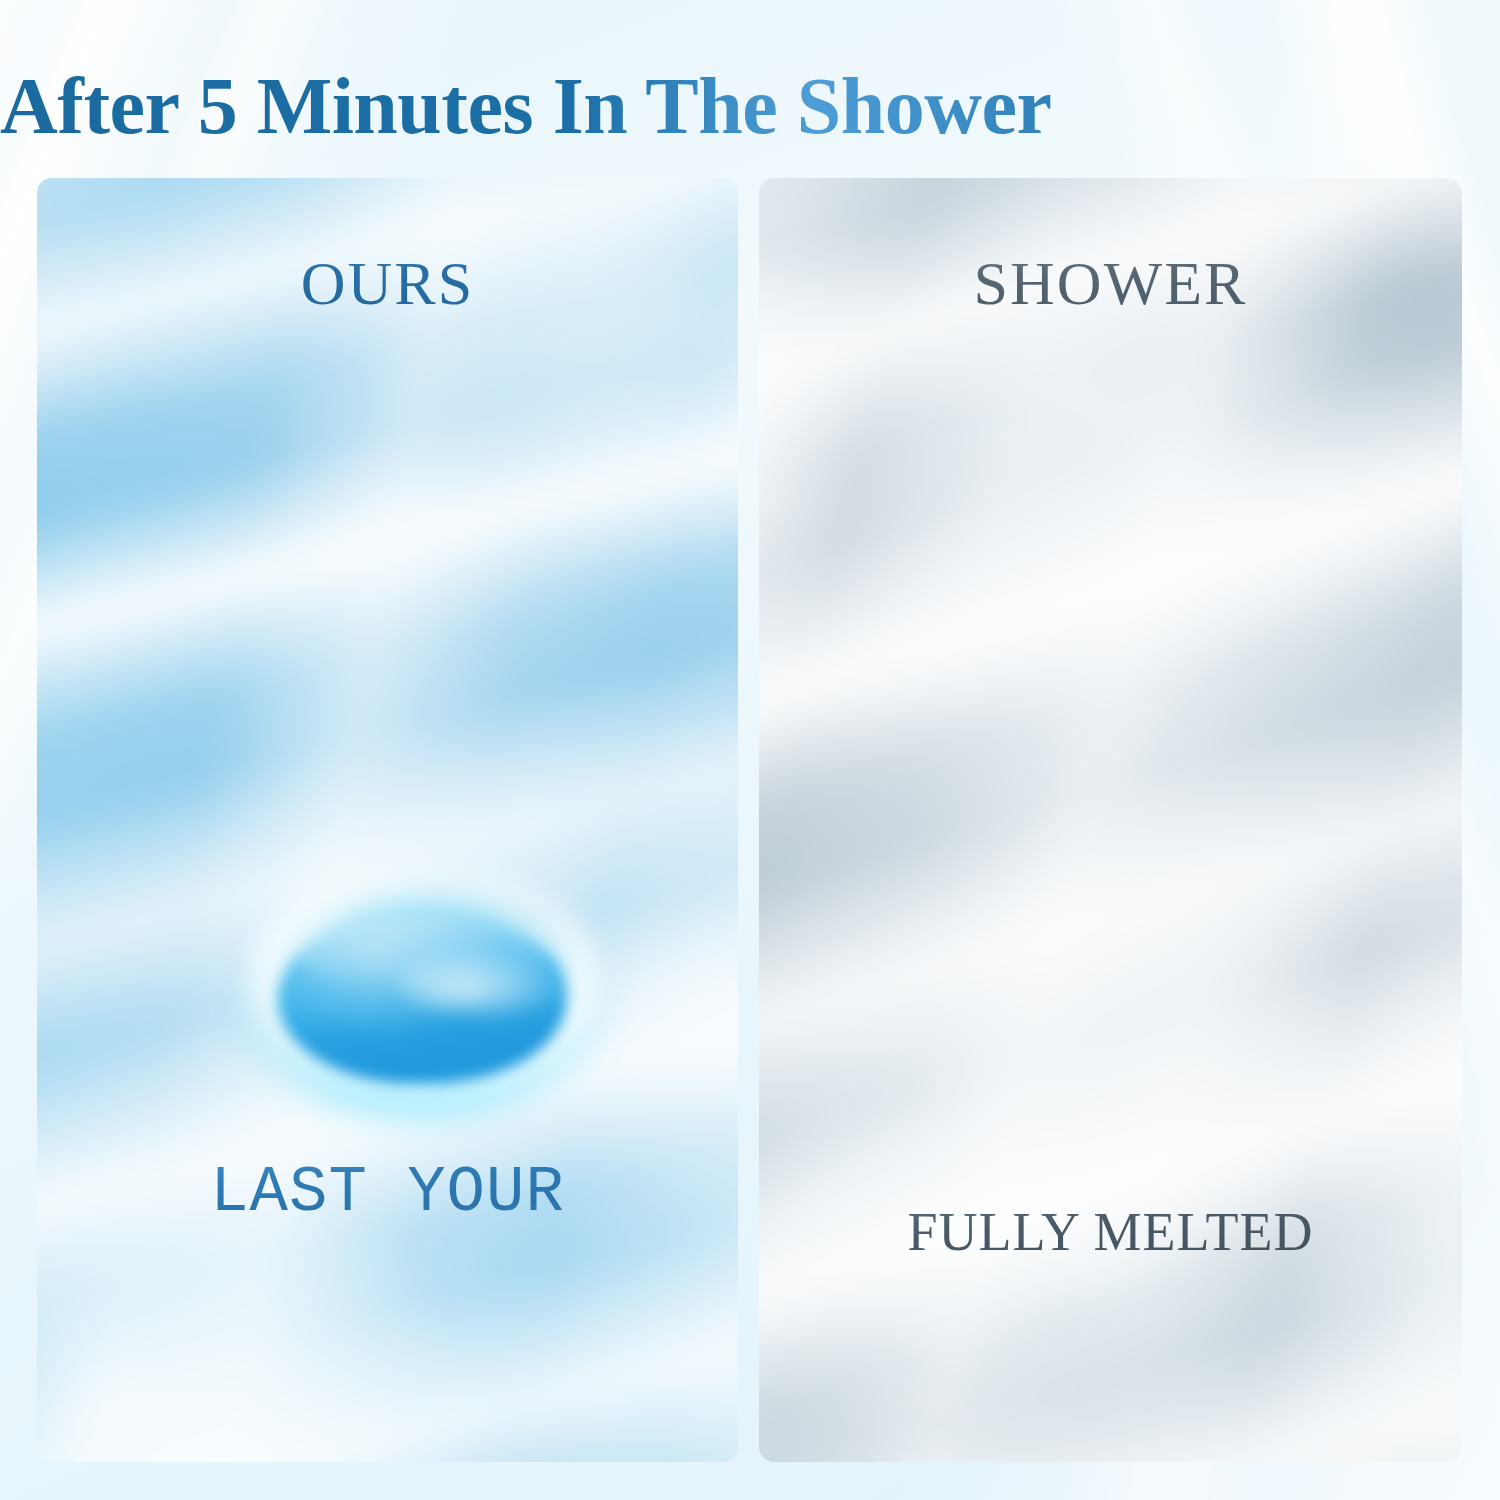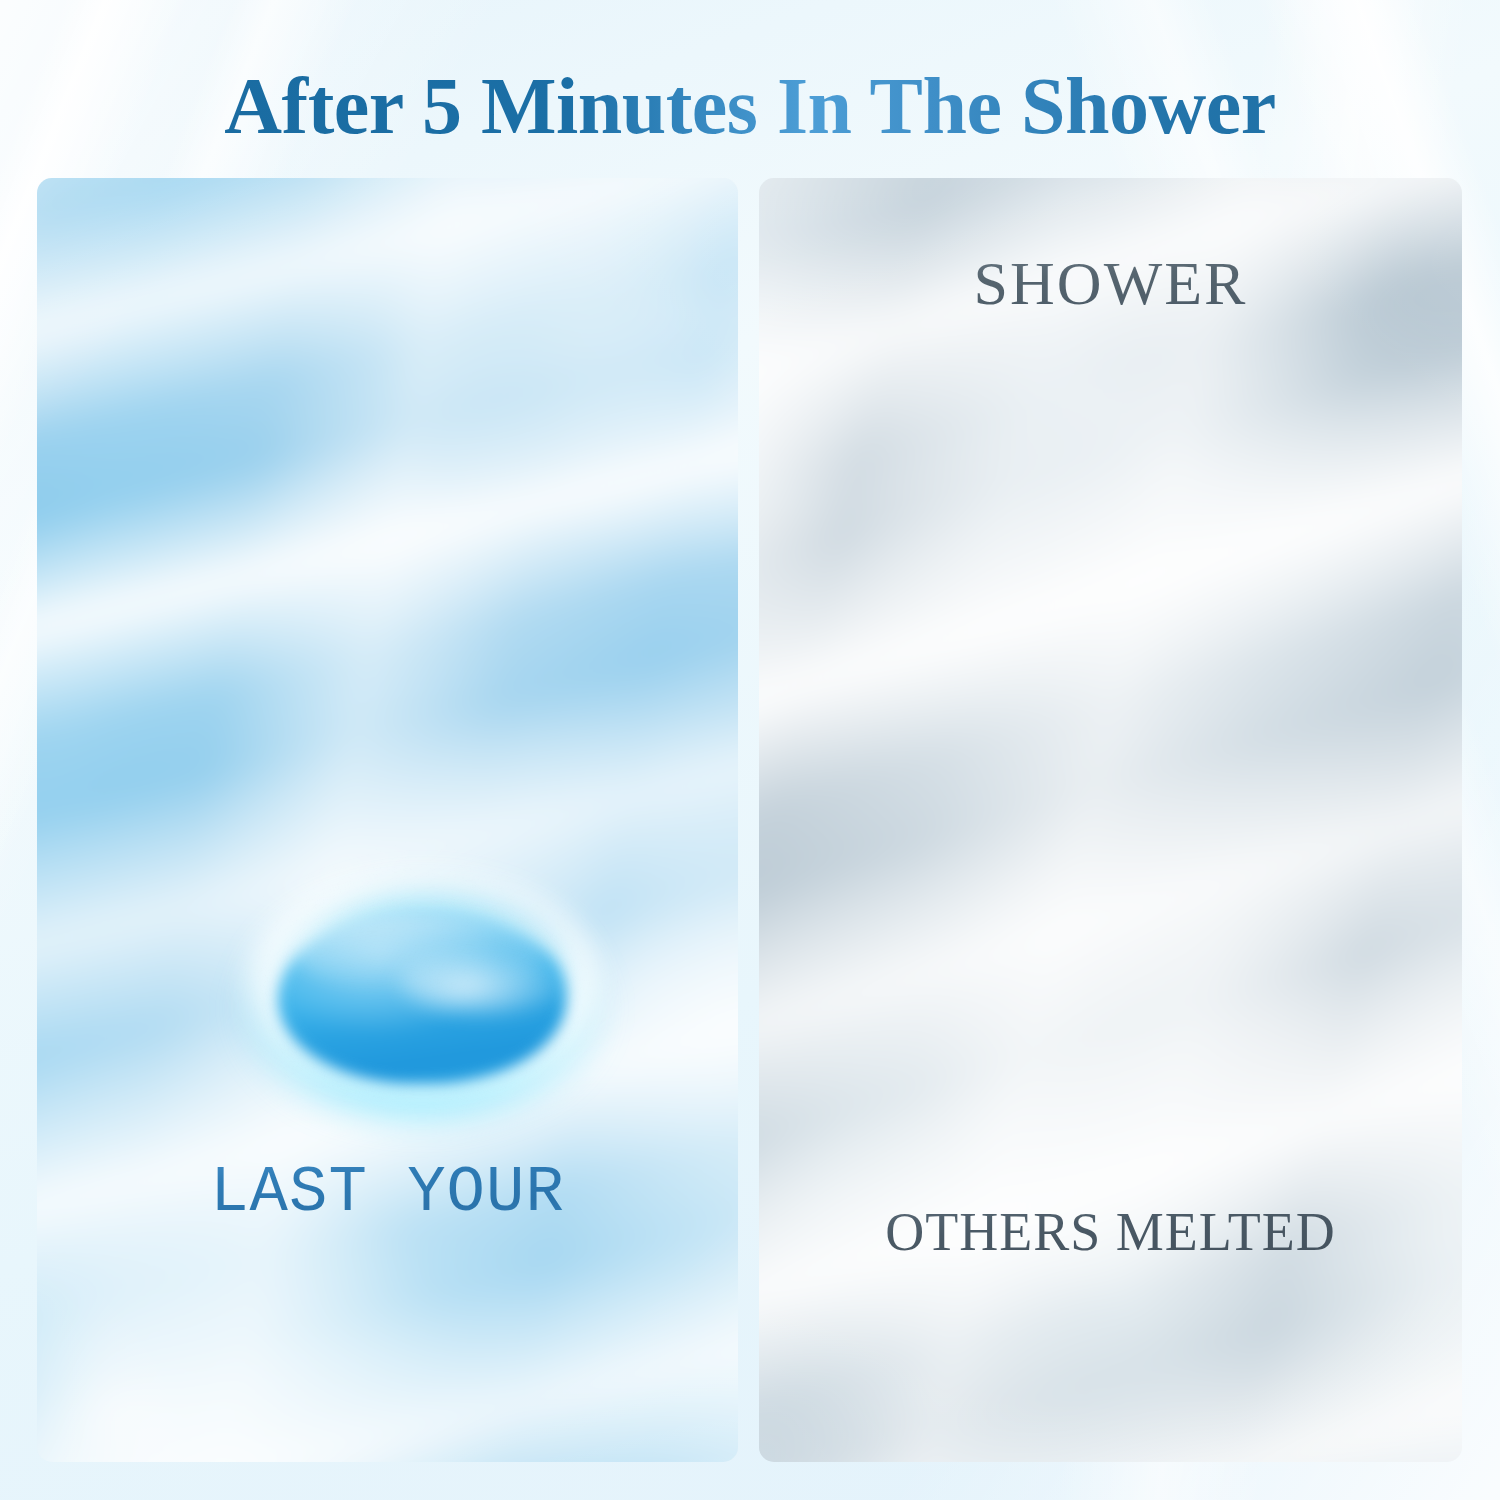--- a/index.html
+++ b/index.html
@@ -37,21 +37,20 @@
                       transparent 14%, rgba(255,255,255,0.55) 17%, transparent 22%),
       linear-gradient(98deg, transparent 74%, rgba(255,255,255,0.55) 80%, transparent 86%);
   }
 
   
   #title {
     position: absolute;
     top: 64px;
     left: 0;
     width: 1500px;
-    text-align: center;
     font-size: 80px;
     font-weight: bold;
     letter-spacing: -0.5px;
     line-height: 1.05;
     white-space: nowrap;
     background-image: linear-gradient(90deg,
         #1a6a9f 0%,
         #1b6fa6 38%,
         #4d9ed6 54%,
         #3f8fc8 62%,
@@ -332,28 +331,29 @@
       <div class="glow"></div>
       <div class="halo"></div>
       <div class="body"></div>
       <div class="cap"></div>
       <div class="rim"></div>
     </div>
 
     <div class="panel-shade"></div>
   </div>
 
+  <div class="panel-head" id="head-ours">OURS</div>
 
   <div class="panel-foot" id="foot-ours">
     <span class="l1">LAST YOUR</span>
   </div>
 
   <div class="panel" id="panel-other">
     <div class="ripples" id="ripples-other"></div>
 
     <div class="panel-shade"></div>
   </div>
 
   <div class="panel-head" id="head-other">SHOWER</div>
 
-  <div class="panel-foot" id="foot-other">OTHERS MELTED</div>
+  <div class="panel-foot" id="foot-other">FULLY MELTED</div>
 
 </div>
 
 </body></html>

